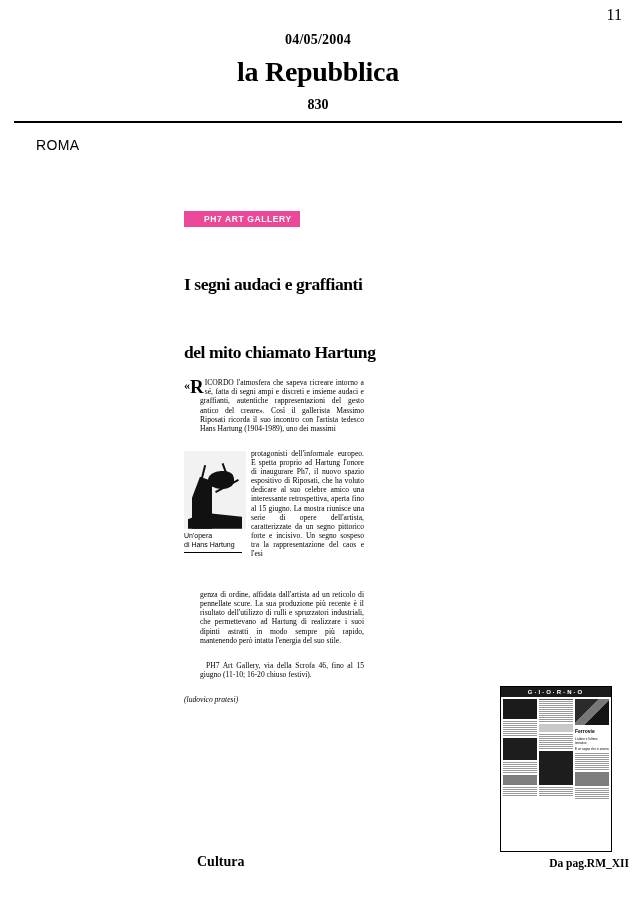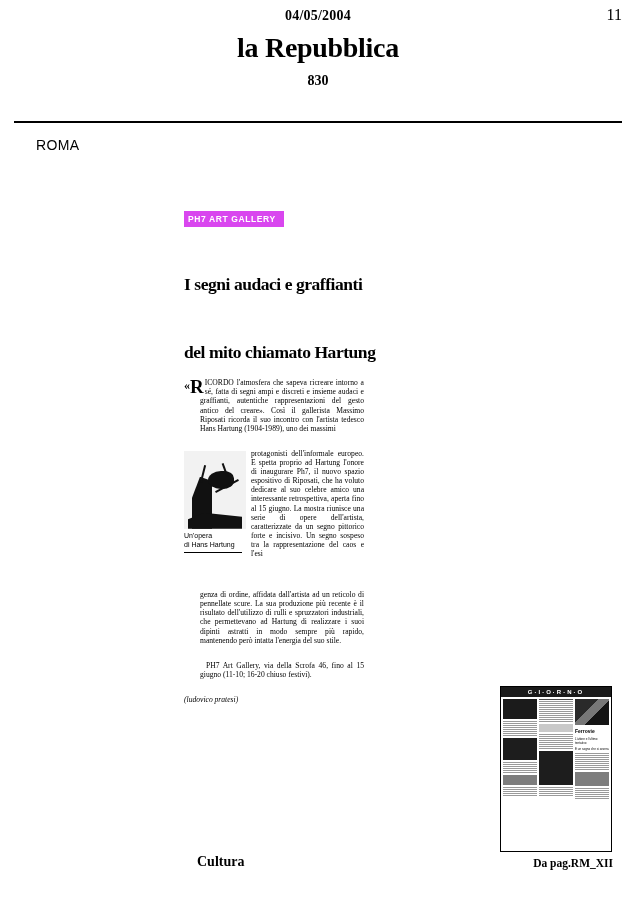--- a/index.html
+++ b/index.html
@@ -15,21 +15,21 @@
 
   
   .page-number {
     position: absolute;
     top: 6px; right: 14px;
     font-family: "Liberation Serif", serif;
     font-size: 16px;
   }
   .masthead {
     position: absolute;
-    top: 8px; left: 0; right: 0;
+    top: 32px; left: 0; right: 0;
     text-align: center;
   }
   .issue-date {
     font-family: "Liberation Serif", serif;
     font-weight: bold;
     font-size: 14px;
     letter-spacing: 0.2px;
   }
   .paper-name {
     font-family: "Liberation Serif", serif;
@@ -62,27 +62,27 @@
 
   
   .clipping {
     position: absolute;
     left: 184px;
     top: 208px;
     width: 196px;
   }
   .kicker {
     display: inline-block;
-    background: #d946ef;
+    background: #ec4899;
     color: #fff;
     font-family: "Liberation Sans", sans-serif;
     font-weight: bold;
     font-size: 8.5px;
     letter-spacing: 0.6px;
-    padding: 3px 8px 3px 4px;
+    padding: 3px 8px 3px 20px;
   }
   .headline {
     font-family: "Liberation Serif", serif;
     font-weight: bold;
     font-size: 17.5px;
     line-height: 1.12;
     margin-top: 8px;
     letter-spacing: -0.45px;
   }
   .headline-line { display: block; margin-top: 48px; }
@@ -215,21 +215,21 @@
   .footer-left {
     position: absolute;
     left: 197px;
     bottom: 30px;
     font-family: "Liberation Serif", serif;
     font-weight: bold;
     font-size: 14px;
   }
   .footer-right {
     position: absolute;
-    right: 23px;
+    right: 7px;
     bottom: 31px;
     font-family: "Liberation Serif", serif;
     font-weight: bold;
     font-size: 11.5px;
   }
 </style>
 </head>
 <body>
 
 <div class="page-number">11</div>

